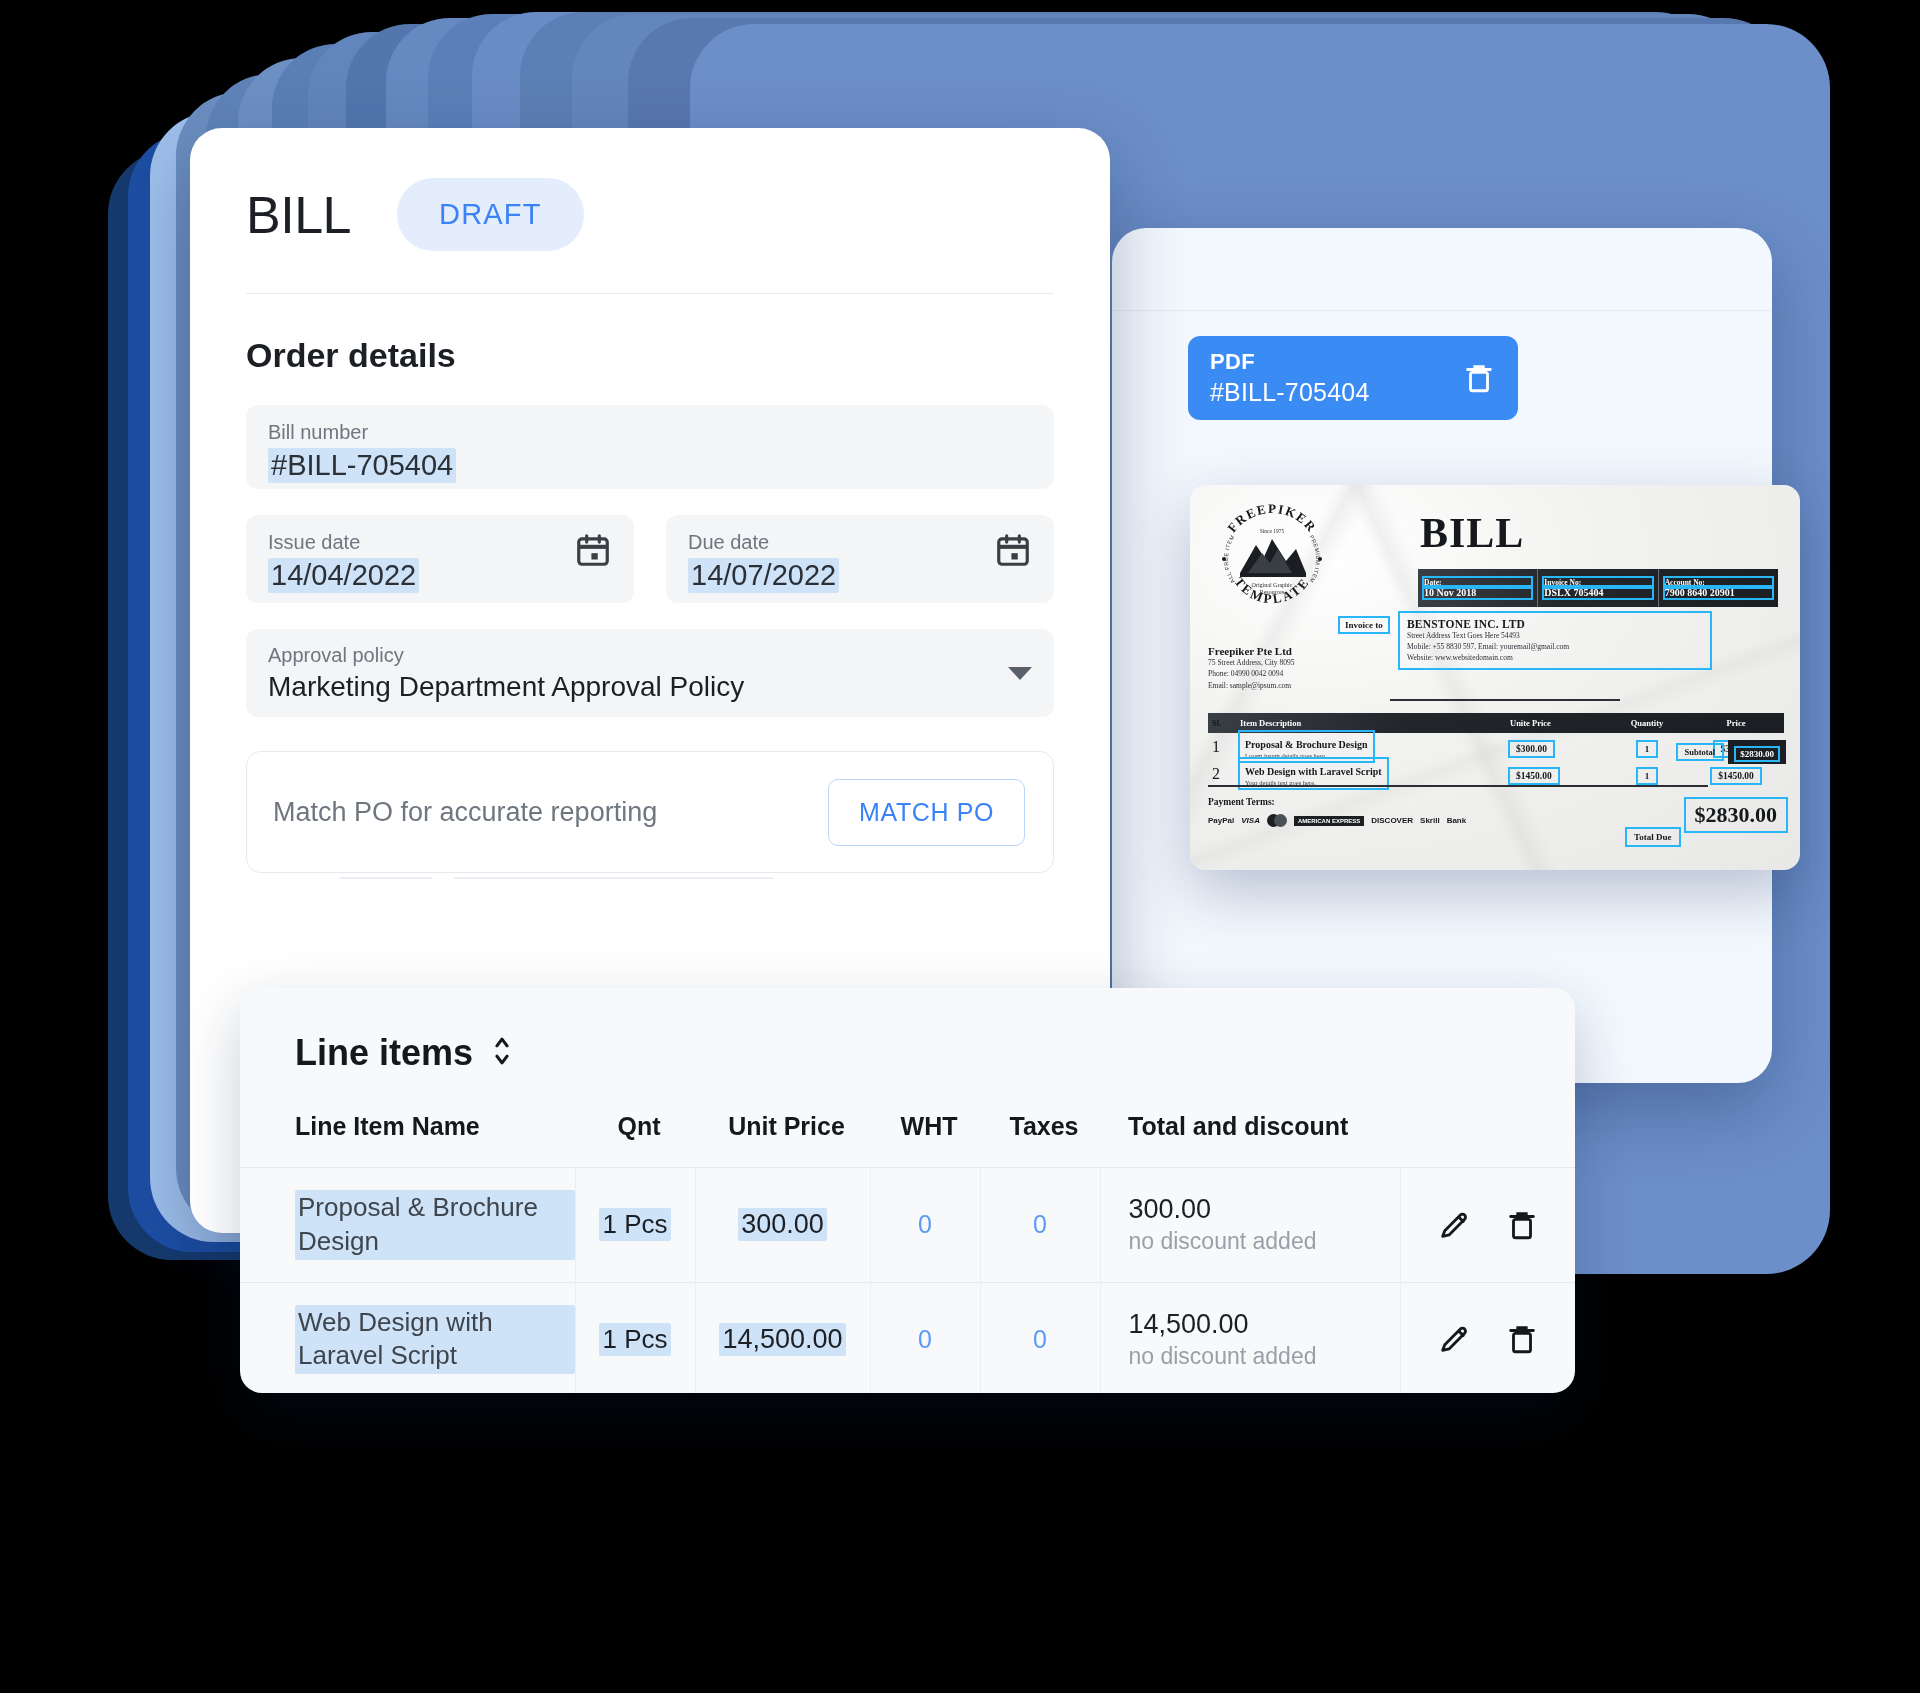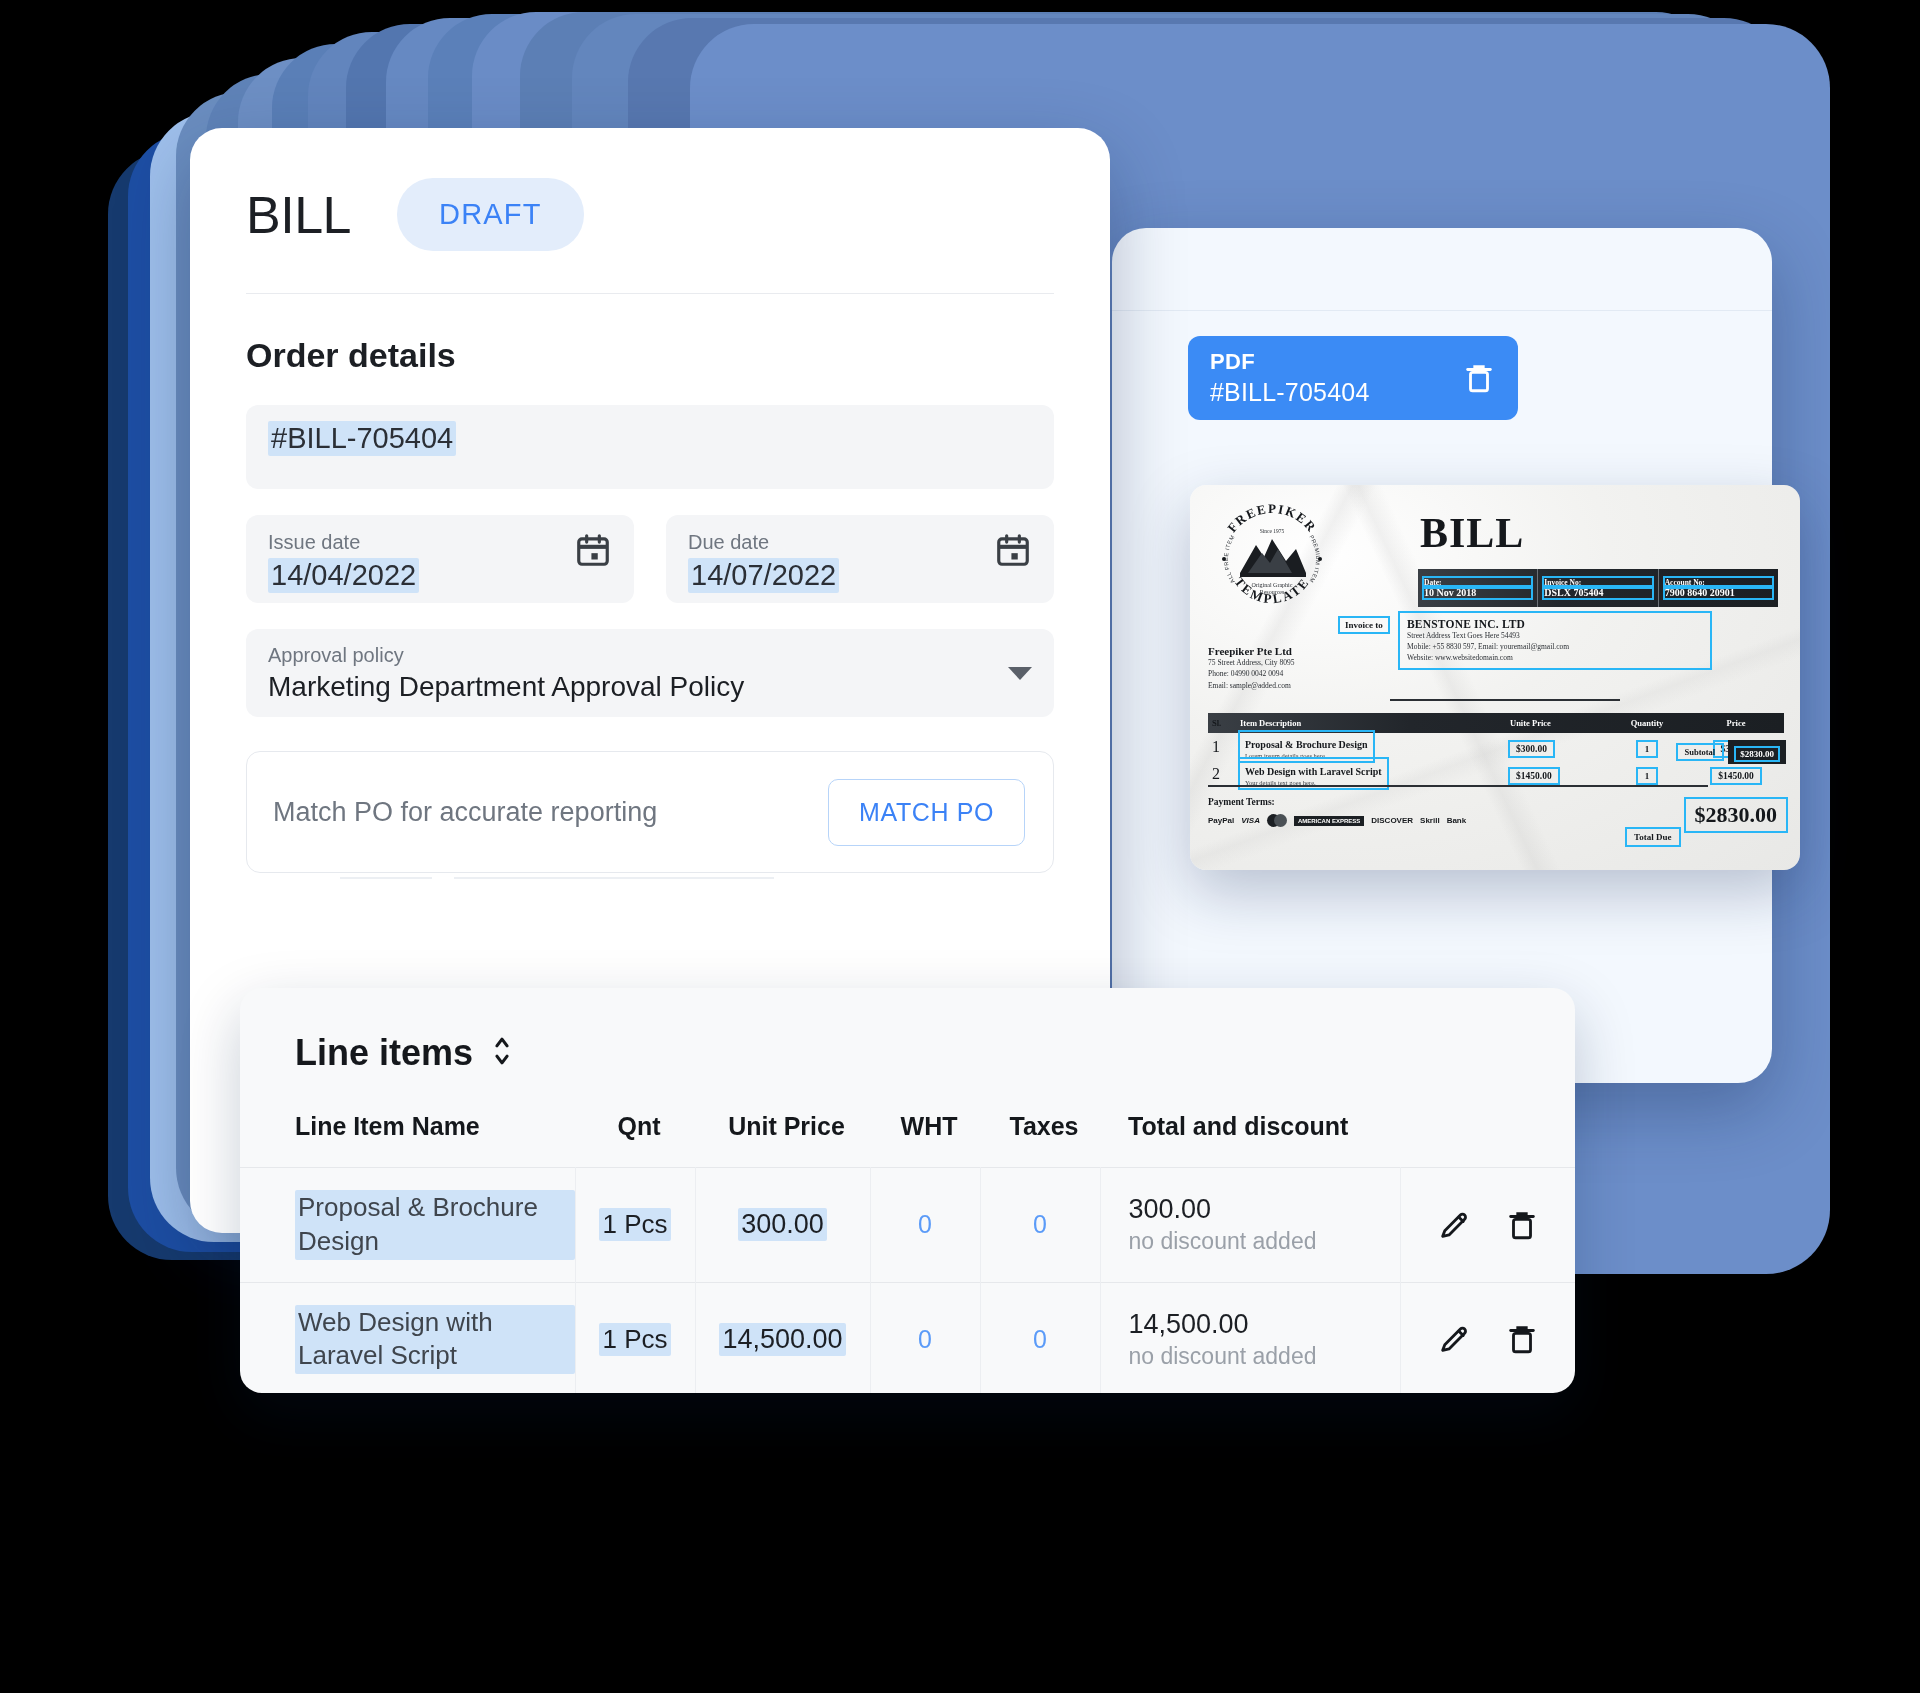--- a/index.html
+++ b/index.html
@@ -365,21 +365,21 @@
       <div class="bt-name">BENSTONE INC. LTD</div>
       <div class="bt-line">Street Address Text Goes Here 54493</div>
       <div class="bt-line">Mobile: +55 8830 597, Email: youremail@gmail.com</div>
       <div class="bt-line">Website: www.websitedomain.com</div>
     </div>
 
     <div id="scan-from">
       <div class="f-name">Freepiker Pte Ltd</div>
       <div class="f-line">75 Street Address, City 8095</div>
       <div class="f-line">Phone: 04990 0042 0094</div>
-      <div class="f-line">Email: sample@added.com</div>
+      <div class="f-line">Email: sample@ipsum.com</div>
     </div>
 
     <div id="scan-rule"></div>
 
     <div id="scan-table">
       <div class="sthead">
         <span class="c-sl">Sl.</span>
         <span class="c-desc">Item Description</span>
         <span class="c-unit">Unite Price</span>
         <span class="c-qty">Quantity</span>
@@ -447,20 +447,21 @@
     <div id="bill-header">
       <div id="bill-title">BILL</div>
       <div id="bill-status">DRAFT</div>
     </div>
 
     <div id="bill-divider"></div>
 
     <div id="order-title">Order details</div>
 
     <div id="field-billnumber" class="field">
+      <div class="flabel">Bill number</div>
       <div class="fvalue"><span class="hlv">#BILL-705404</span></div>
     </div>
 
     <div id="date-row">
       <div class="field">
         <div>
           <div class="flabel">Issue date</div>
           <div class="fvalue"><span class="hlv">14/04/2022</span></div>
         </div>
         <span>

